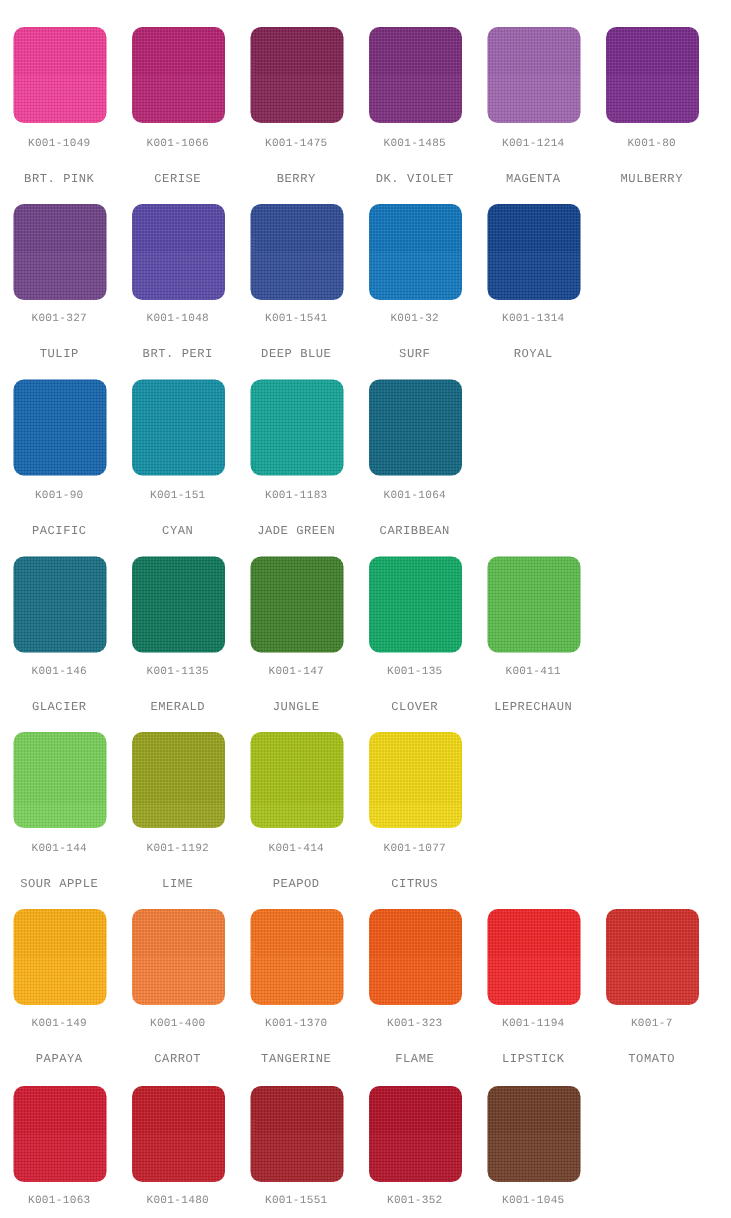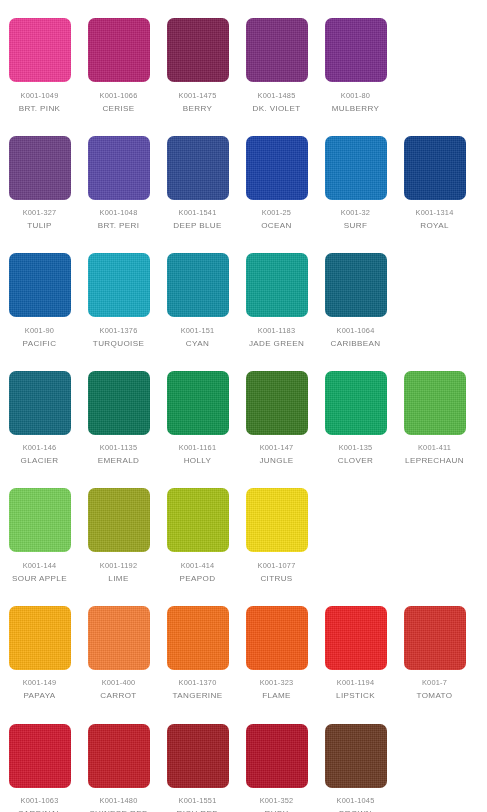--- a/index.html
+++ b/index.html
@@ -33,20 +33,21 @@
     padding-top: 18px;
     height: 135.6px;
     box-sizing: border-box;
   }
   .swatch-cell {
     width: 79px;
     display: flex;
     flex-direction: column;
     align-items: center;
     flex: 0 0 79px;
+    font-family: Liberation Mono, monospace;
   }
   .swatch-chip {
     width: 62px;
     height: 64px;
     border-radius: 7px;
     margin: 0 0 0 0;
     position: relative;
     overflow: hidden;
   }
   
@@ -66,21 +67,21 @@
     letter-spacing: 0.2px;
     margin-top: 8.5px;
     text-align: center;
     white-space: nowrap;
     line-height: 10px;
   }
   .swatch-name {
     font-size: 8.1px;
     color: #7d7d7d;
     letter-spacing: 0.35px;
-    margin-top: 3px;
+    margin-top: 14px;
     text-align: center;
     white-space: nowrap;
     line-height: 10px;
   }
 </style>
 </head>
 <body>
 
 <div id="chart-grid">
     <div class="swatch-row">
@@ -98,20 +99,25 @@
         <div class="swatch-chip" style="background-color: rgb(126, 33, 80);"></div>
         <div class="swatch-code">K001-1475</div>
         <div class="swatch-name">BERRY</div>
       </div>
       <div class="swatch-cell">
         <div class="swatch-chip" style="background-color: rgb(124, 47, 126);"></div>
         <div class="swatch-code">K001-1485</div>
         <div class="swatch-name">DK. VIOLET</div>
       </div>
       <div class="swatch-cell">
+        <div class="swatch-chip" style="background-color: rgb(155, 99, 172);"></div>
+        <div class="swatch-code">K001-1214</div>
+        <div class="swatch-name">MAGENTA</div>
+      </div>
+      <div class="swatch-cell">
         <div class="swatch-chip" style="background-color: rgb(122, 46, 140);"></div>
         <div class="swatch-code">K001-80</div>
         <div class="swatch-name">MULBERRY</div>
       </div>
     </div>
     <div class="swatch-row">
       <div class="swatch-cell">
         <div class="swatch-chip" style="background-color: rgb(109, 65, 133);"></div>
         <div class="swatch-code">K001-327</div>
         <div class="swatch-name">TULIP</div>
@@ -120,47 +126,37 @@
         <div class="swatch-chip" style="background-color: rgb(91, 74, 168);"></div>
         <div class="swatch-code">K001-1048</div>
         <div class="swatch-name">BRT. PERI</div>
       </div>
       <div class="swatch-cell">
         <div class="swatch-chip" style="background-color: rgb(47, 74, 146);"></div>
         <div class="swatch-code">K001-1541</div>
         <div class="swatch-name">DEEP BLUE</div>
       </div>
       <div class="swatch-cell">
-        <div class="swatch-chip" style="background-color: rgb(27, 65, 168);"></div>
-        <div class="swatch-code">K001-25</div>
-        <div class="swatch-name">OCEAN</div>
-      </div>
-      <div class="swatch-cell">
         <div class="swatch-chip" style="background-color: rgb(19, 119, 190);"></div>
         <div class="swatch-code">K001-32</div>
         <div class="swatch-name">SURF</div>
       </div>
       <div class="swatch-cell">
         <div class="swatch-chip" style="background-color: rgb(17, 65, 138);"></div>
         <div class="swatch-code">K001-1314</div>
         <div class="swatch-name">ROYAL</div>
       </div>
     </div>
     <div class="swatch-row">
       <div class="swatch-cell">
         <div class="swatch-chip" style="background-color: rgb(17, 96, 168);"></div>
         <div class="swatch-code">K001-90</div>
         <div class="swatch-name">PACIFIC</div>
       </div>
       <div class="swatch-cell">
-        <div class="swatch-chip" style="background-color: rgb(25, 169, 192);"></div>
-        <div class="swatch-code">K001-1376</div>
-        <div class="swatch-name">TURQUOISE</div>
-      </div>
-      <div class="swatch-cell">
         <div class="swatch-chip" style="background-color: rgb(18, 142, 164);"></div>
         <div class="swatch-code">K001-151</div>
         <div class="swatch-name">CYAN</div>
       </div>
       <div class="swatch-cell">
         <div class="swatch-chip" style="background-color: rgb(16, 160, 146);"></div>
         <div class="swatch-code">K001-1183</div>
         <div class="swatch-name">JADE GREEN</div>
       </div>
       <div class="swatch-cell">
@@ -174,25 +170,20 @@
         <div class="swatch-chip" style="background-color: rgb(19, 105, 126);"></div>
         <div class="swatch-code">K001-146</div>
         <div class="swatch-name">GLACIER</div>
       </div>
       <div class="swatch-cell">
         <div class="swatch-chip" style="background-color: rgb(13, 117, 88);"></div>
         <div class="swatch-code">K001-1135</div>
         <div class="swatch-name">EMERALD</div>
       </div>
       <div class="swatch-cell">
-        <div class="swatch-chip" style="background-color: rgb(17, 148, 80);"></div>
-        <div class="swatch-code">K001-1161</div>
-        <div class="swatch-name">HOLLY</div>
-      </div>
-      <div class="swatch-cell">
         <div class="swatch-chip" style="background-color: rgb(59, 122, 37);"></div>
         <div class="swatch-code">K001-147</div>
         <div class="swatch-name">JUNGLE</div>
       </div>
       <div class="swatch-cell">
         <div class="swatch-chip" style="background-color: rgb(16, 168, 100);"></div>
         <div class="swatch-code">K001-135</div>
         <div class="swatch-name">CLOVER</div>
       </div>
       <div class="swatch-cell">

